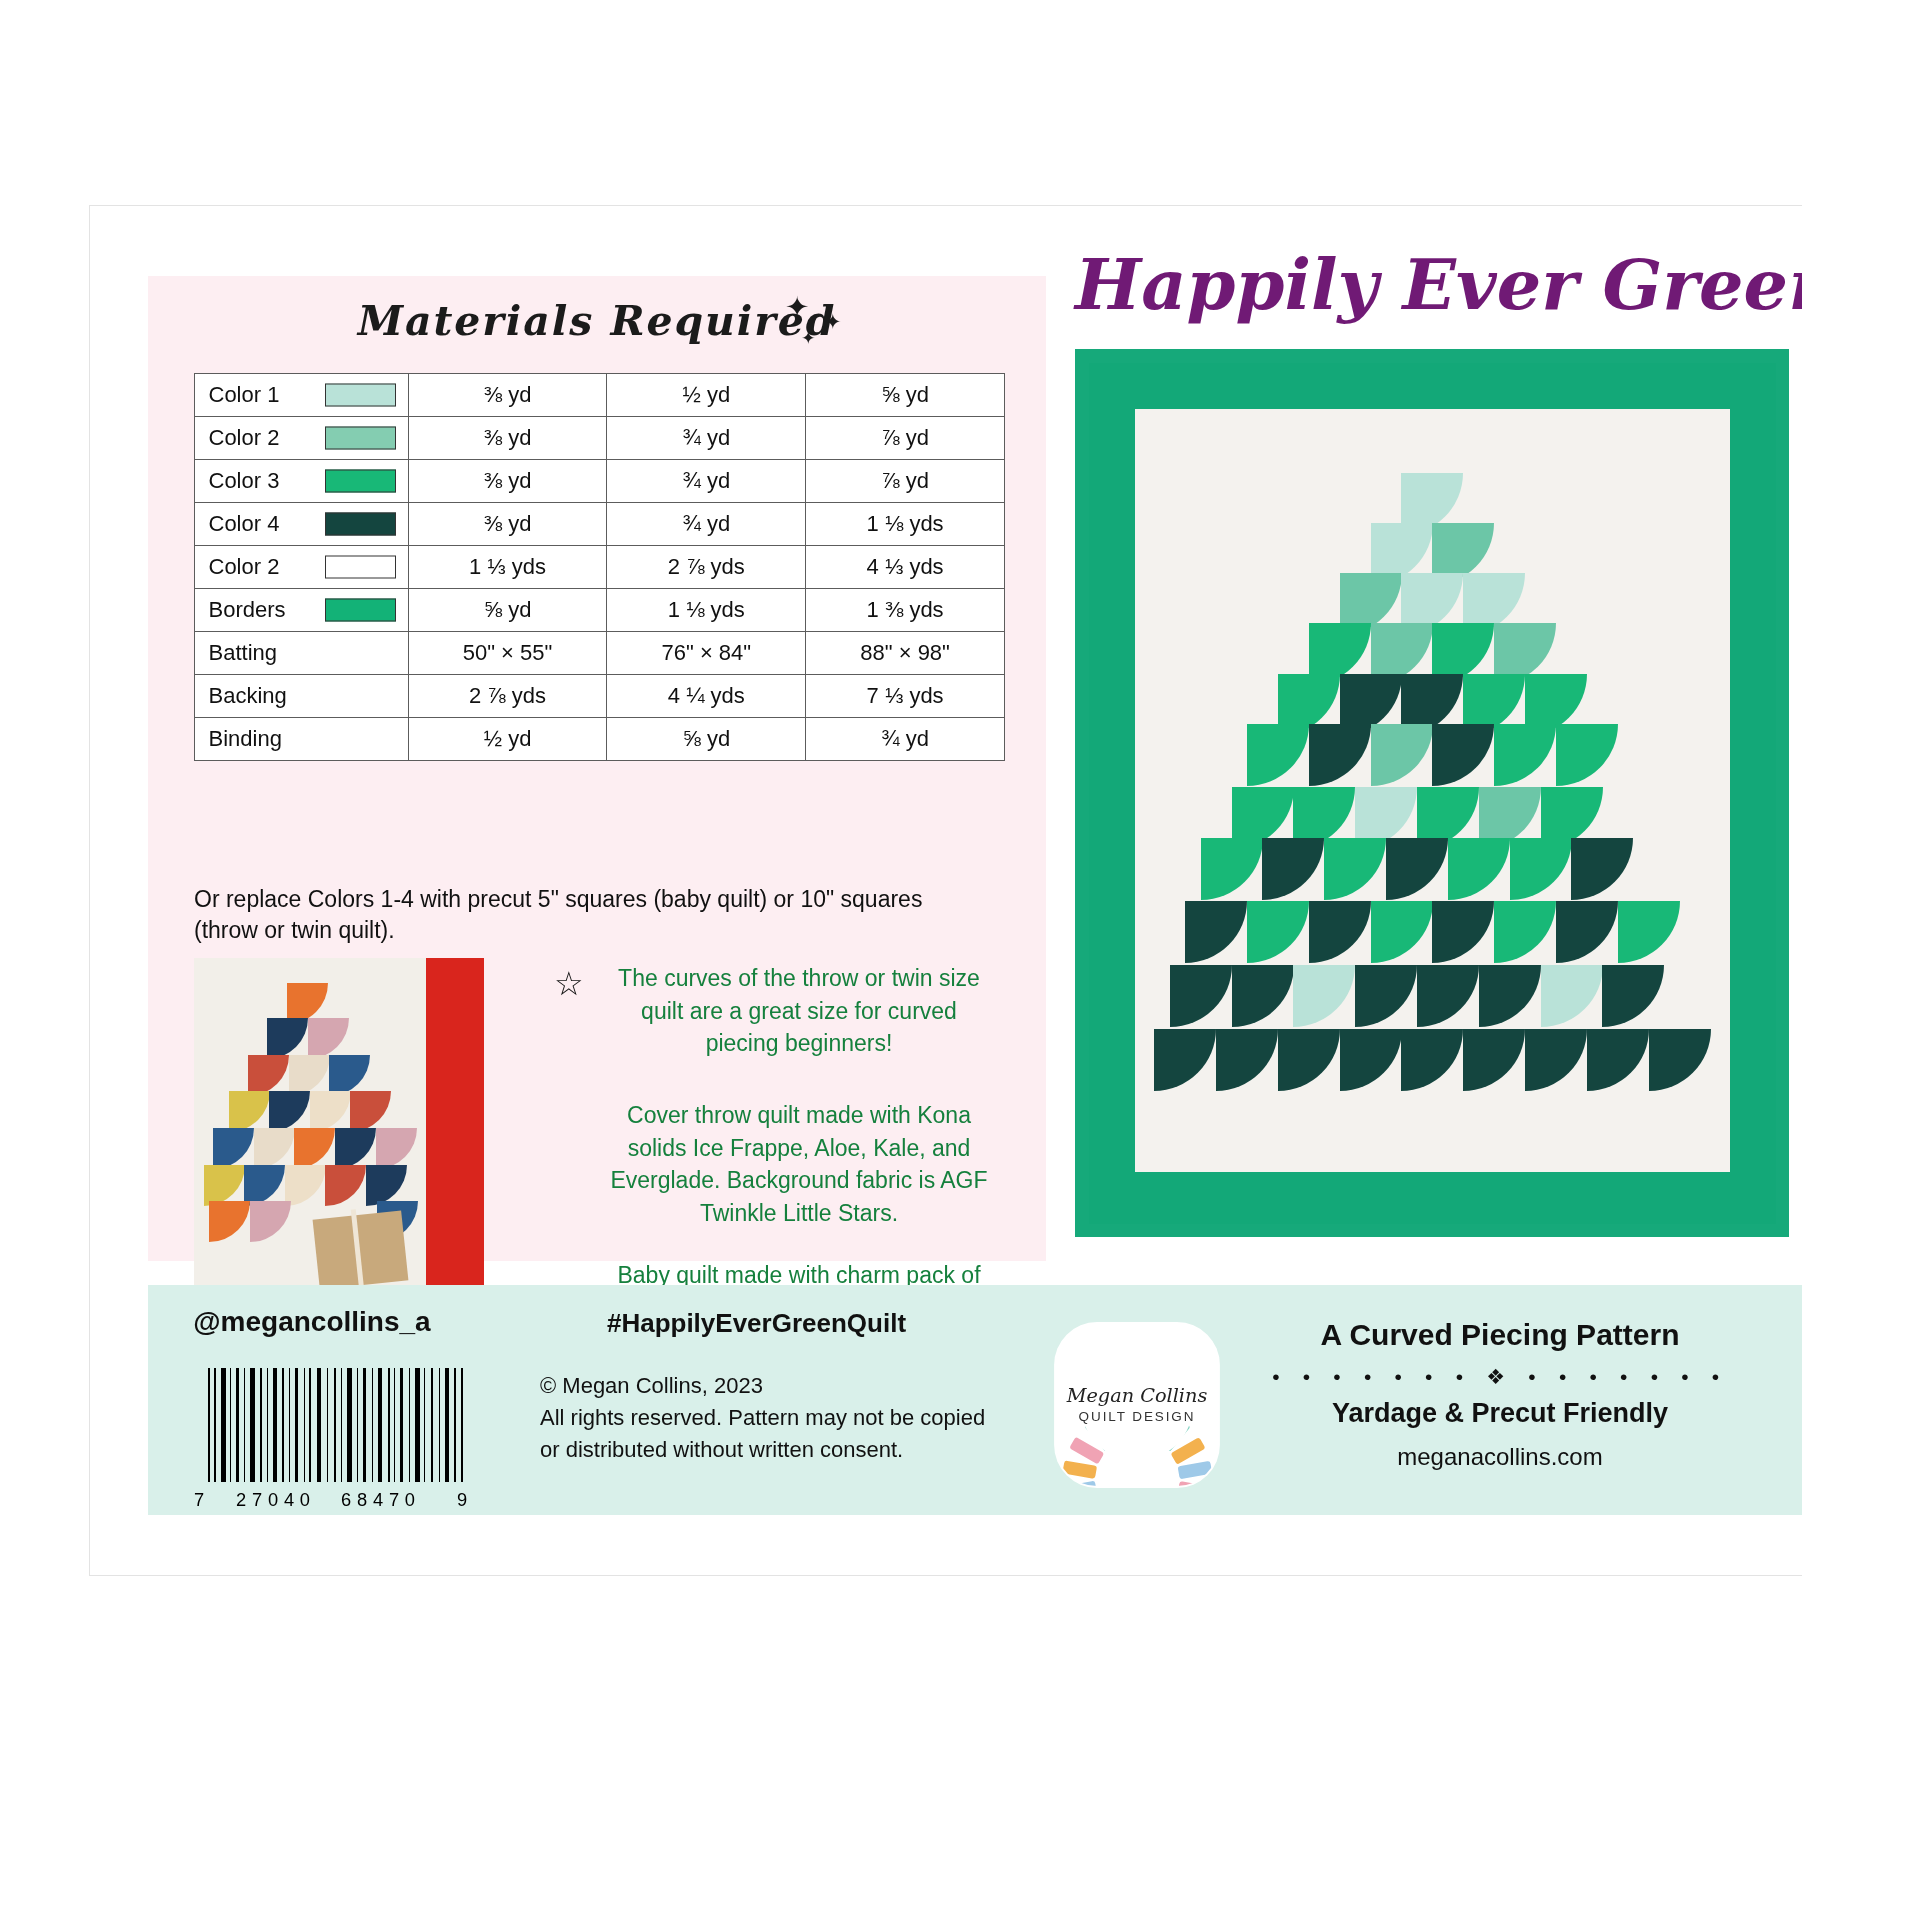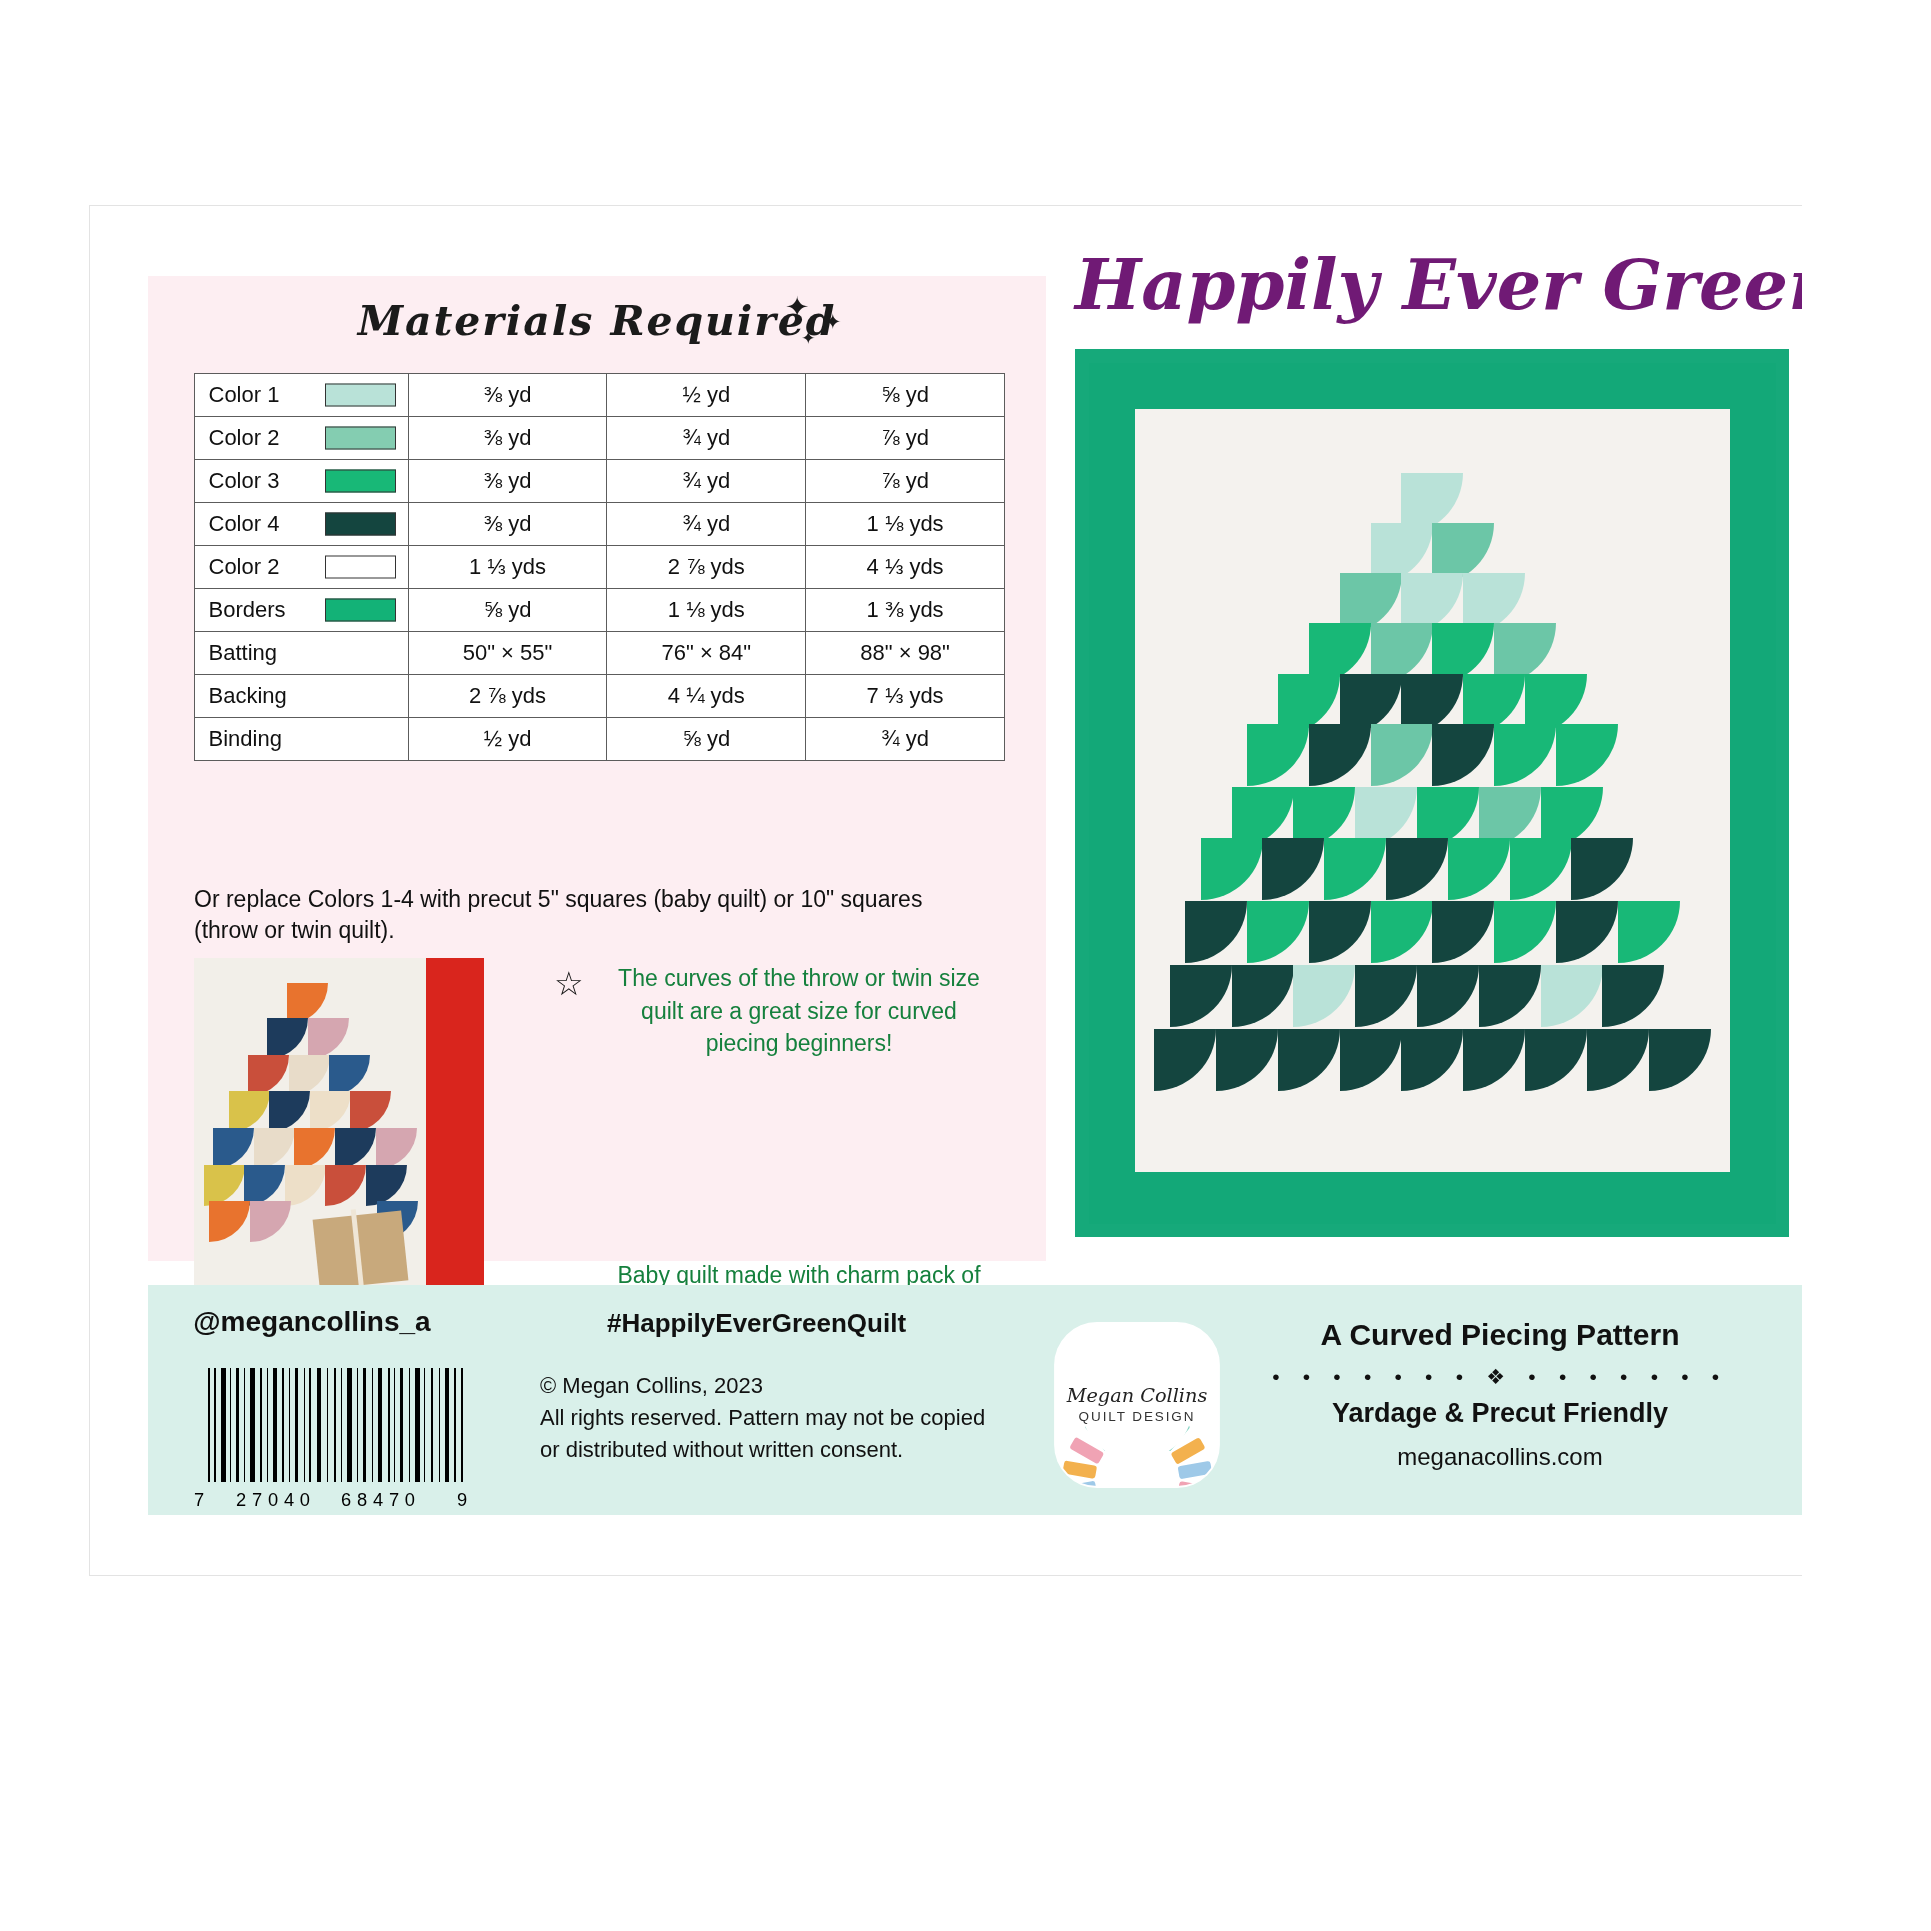--- a/index.html
+++ b/index.html
@@ -471,20 +471,21 @@
         <div class="tree-px" style="left:131px;top:207px;width:41px;height:41px;background:#c94f3b;"></div>
         <div class="tree-px" style="left:172px;top:207px;width:41px;height:41px;background:#1d3b5c;"></div>
         <div class="tree-px" style="left:15.4px;top:243px;width:41px;height:41px;background:#e8732e;"></div>
         <div class="tree-px" style="left:56px;top:243px;width:41px;height:41px;background:#d5a6b0;"></div>
         <div class="tree-px" style="left:183px;top:243px;width:41px;height:41px;background:#2a5a8c;"></div>
         <div class="present"></div>
       </div>
 
       <span id="star-icon">☆</span>
       <div id="star-note" class="pink-text">The curves of the throw or twin size quilt are a great size for curved piecing beginners!</div>
+      <div id="kona-note" class="pink-text">Cover throw quilt made with Kona solids Ice Frappe, Aloe, Kale, and Everglade.  Background fabric is AGF Twinkle Little Stars.</div>
       <div id="charm-note" class="pink-text">Baby quilt made with charm pack of Jolly Darlings by Ruby Star Society.</div>
     </div>
 
     <div id="title">Happily Ever Green</div>
 
     <div id="quilt-photo">
       <div id="quilt-border"></div>
       <div id="quilt-inner">
 
         <div class="scale" style="left:266px;top:64px;width:62px;height:62px;background:#b9e2d8;"></div>

